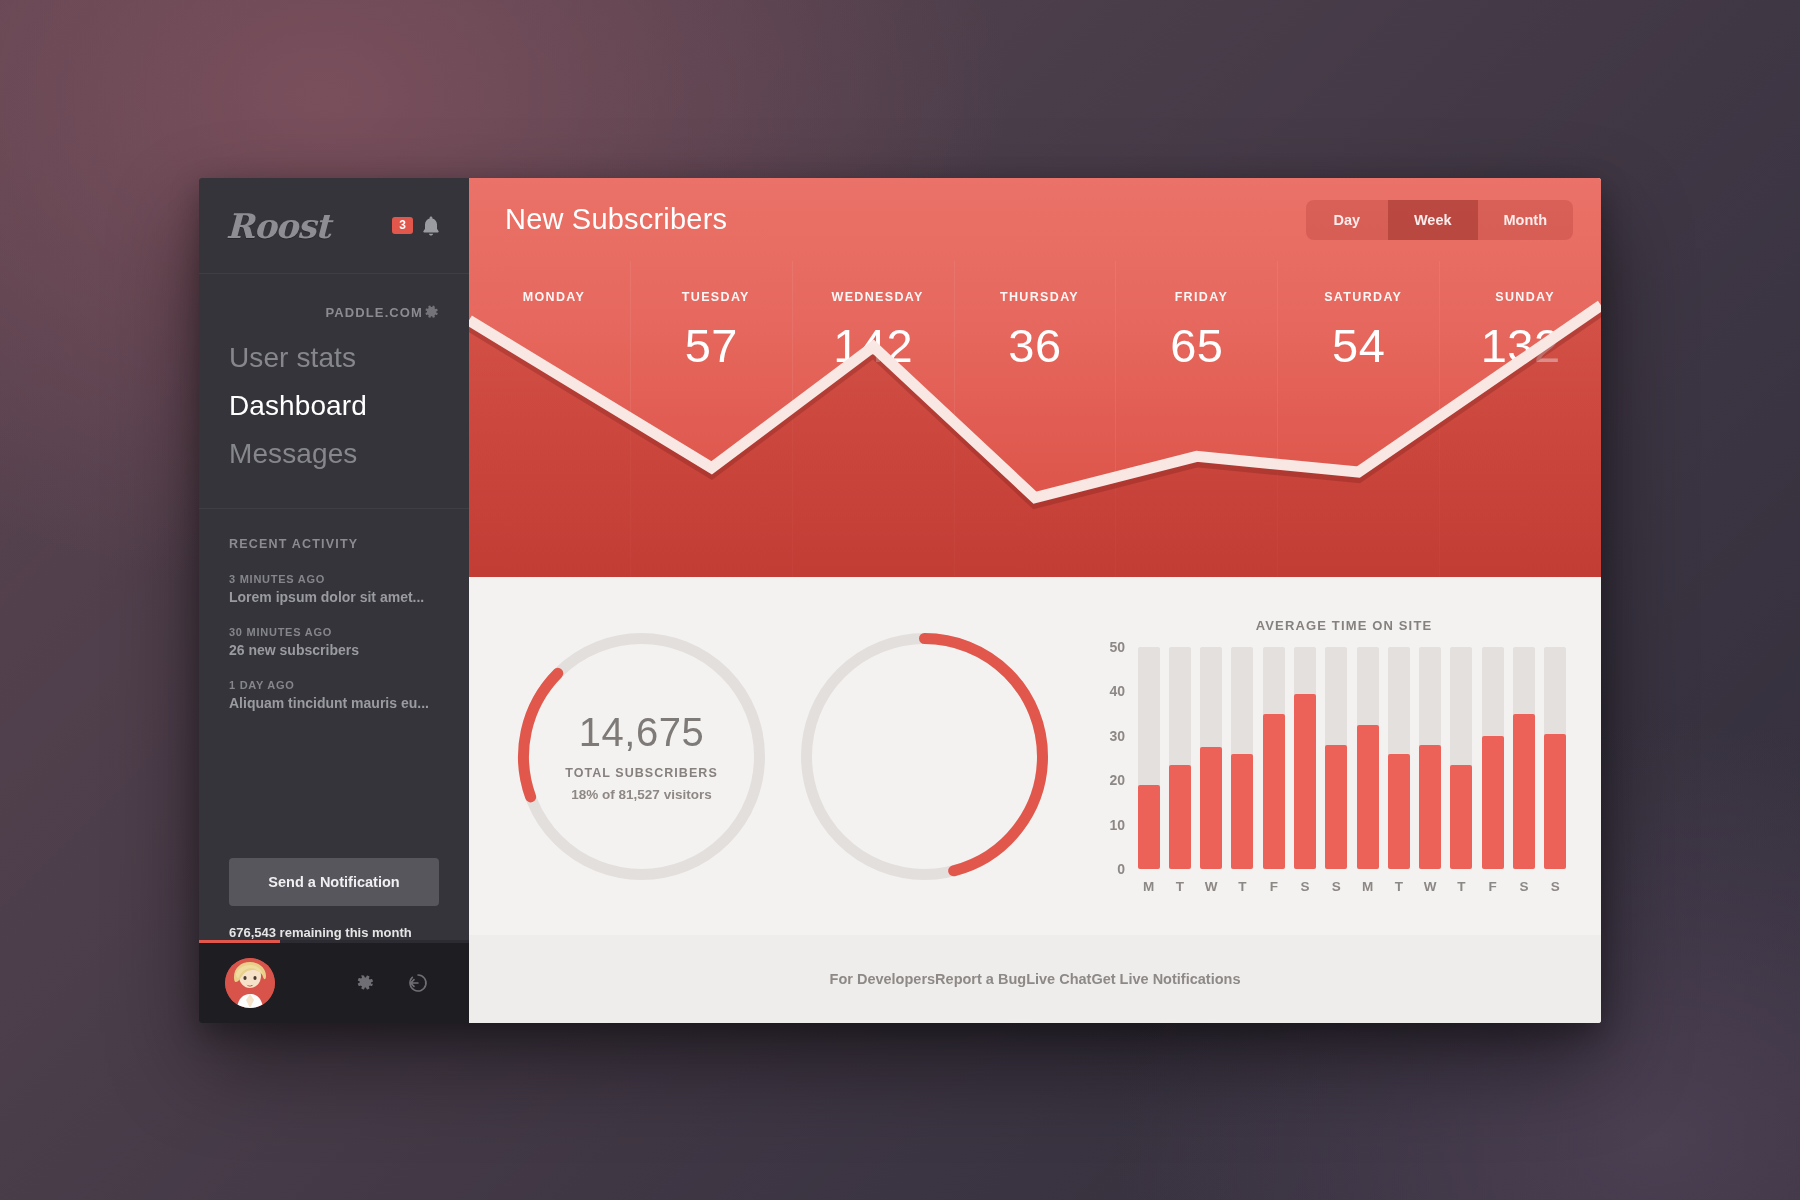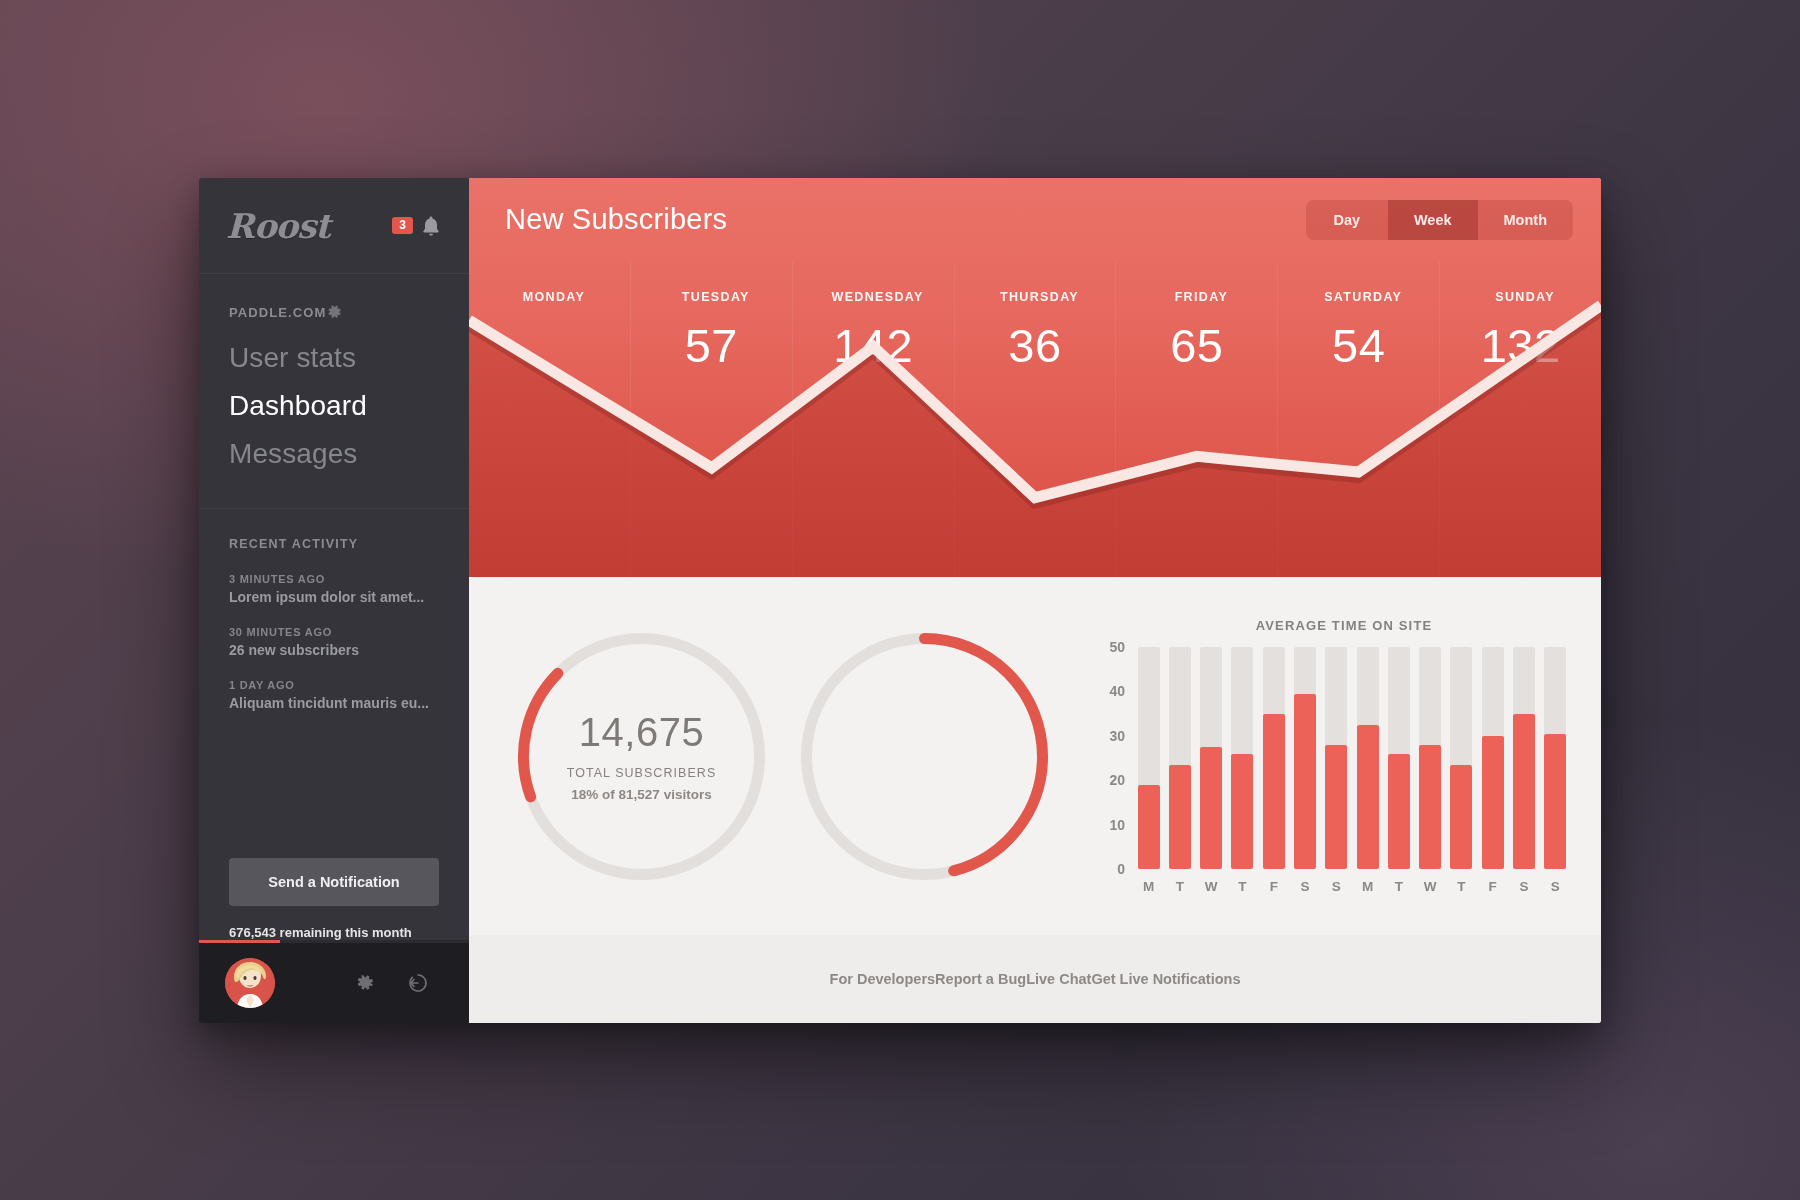--- a/index.html
+++ b/index.html
@@ -82,21 +82,21 @@
     margin-top: -4px;
     border: 4px solid transparent;
     border-left-color: #e2574c;
   }
   .bell-icon { width: 20px; height: 22px; display: block; }
 
   .sb-account {
     padding: 30px 30px 0;
     display: flex;
     align-items: center;
-    justify-content: flex-start;
+    justify-content: flex-end;
   }
   .sb-account-name {
     font-size: 13px;
     letter-spacing: 1.1px;
     font-weight: bold;
     color: #8b8b91;
   }
   .gear-ico { width: 16px; height: 16px; display: block; opacity: .62; cursor: pointer; }
 
   .sb-nav { padding: 14px 30px 30px; border-bottom: 1px solid #3e3e45; }
@@ -285,21 +285,21 @@
   }
   .donut-value {
     font-size: 40px;
     font-weight: 300;
     color: #7e7a78;
     letter-spacing: .5px;
   }
   .donut-label {
     margin-top: 11px;
     font-size: 12.5px;
-    font-weight: normal;
+    font-weight: bold;
     letter-spacing: 1.05px;
     color: #86817f;
   }
   .donut-sub {
     margin-top: 7px;
     font-size: 13.5px;
     font-weight: bold;
     color: #8d8885;
   }
 

